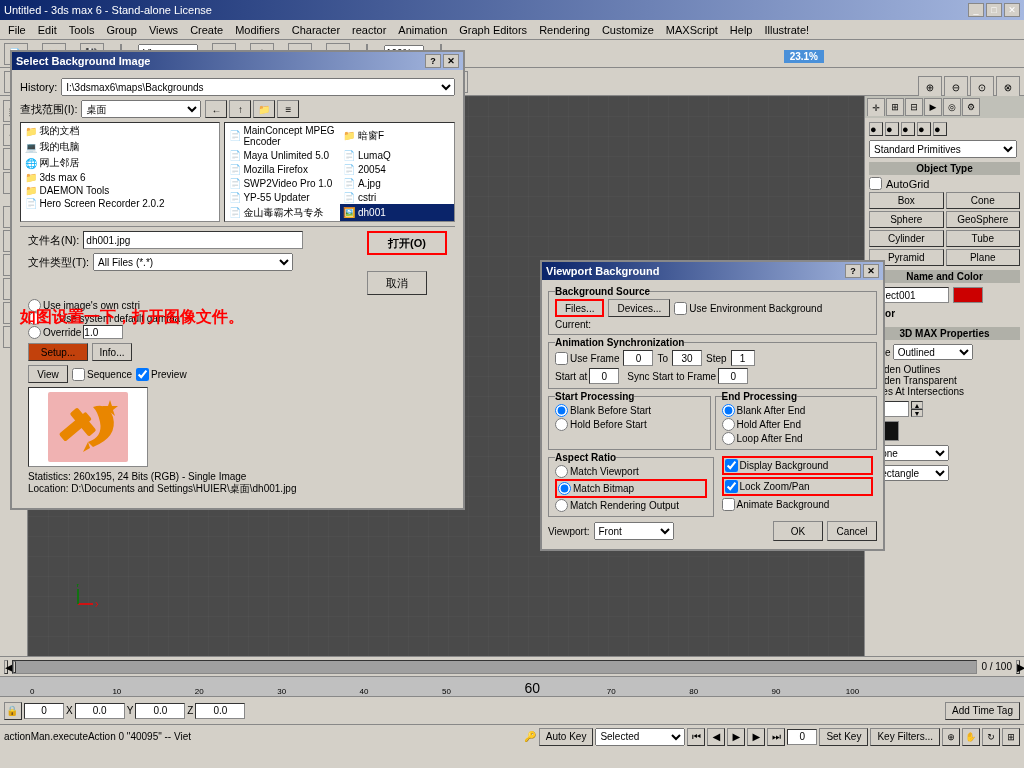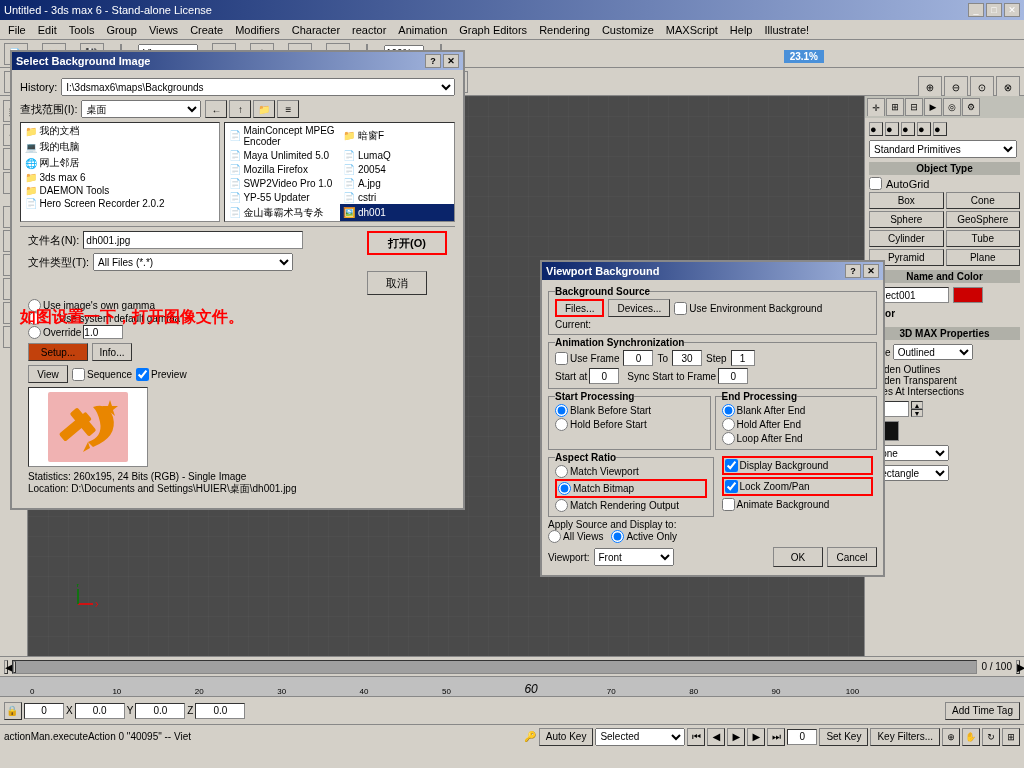--- a/index.html
+++ b/index.html
@@ -252,21 +252,21 @@
 </div>
 
 <div style="height:20px;background:#c0c0c0;border-top:1px solid #888;display:flex;align-items:flex-end;padding:0 30px;position:relative;overflow:hidden;">
   <div style="position:absolute;left:30px;right:170px;top:0;height:100%;display:flex;align-items:flex-end;">
     <span style="font-size:8px;position:absolute;left:0;">0</span>
     <span style="font-size:8px;position:absolute;left:10%;">10</span>
     <span style="font-size:8px;position:absolute;left:20%;">20</span>
     <span style="font-size:8px;position:absolute;left:30%;">30</span>
     <span style="font-size:8px;position:absolute;left:40%;">40</span>
     <span style="font-size:8px;position:absolute;left:50%;">50</span>
-    <span style="font-size:12px;position:absolute;left:60%;font-style:italic;">60</span>
+    <span style="font-size:14px;position:absolute;left:60%;">60</span>
     <span style="font-size:8px;position:absolute;left:70%;">70</span>
     <span style="font-size:8px;position:absolute;left:80%;">80</span>
     <span style="font-size:8px;position:absolute;left:90%;">90</span>
     <span style="font-size:8px;position:absolute;left:99%;">100</span>
   </div>
 </div>
 
 <div style="height:28px;background:#d4d0c8;border-top:1px solid #888;display:flex;align-items:center;padding:0 4px;gap:2px;">
   <div style="width:18px;height:18px;background:#d4d0c8;border:1px outset #888;font-size:10px;display:flex;align-items:center;justify-content:center;cursor:pointer;">🔒</div>
   <input type="text" style="width: 40px; height: 16px; font-size: 10px; border: 1px inset rgb(136, 136, 136); text-align: center;" value="0">
@@ -432,21 +432,21 @@
         </div>
         <div style="display:flex;flex-direction:column;gap:16px;">
           <button class="dialog-open-btn">打开(O)</button>
           <button class="dialog-cancel-btn">取消</button>
         </div>
       </div>
 
       <div style="font-size:10px;margin-bottom:4px;">
         <label style="display:flex;align-items:center;gap:2px;">
           <input type="radio" name="gamma" style=""> 
-            <span>Use image's own gamma</span>
+            <span>Use image's own cstri</span>
         </label>
         <label style="display:flex;align-items:center;gap:18px;">
           <input type="radio" name="gamma" style=""> 
             <span>Use system default gamma</span>
         </label>
         <label style="display:flex;align-items:center;gap:2px;">
           <input type="radio" name="gamma" style=""> 
             <span>Override</span>
           <input type="text" value="1.0" style="width: 40px; height: 14px; font-size: 10px; border: 1px inset rgb(136, 136, 136);">
         </label>
@@ -594,33 +594,20 @@
           <input type="checkbox" checked="" style=""> 
             <span>Lock Zoom/Pan</span>
         </label>
         <label style="display:flex;align-items:center;gap:2px;margin-bottom:2px;">
           <input type="checkbox" style=""> 
             <span>Animate Background</span>
         </label>
       </div>
     </div>
 
-    <div style="margin:2px;font-size:10px;">
-      <div>Apply Source and Display to:</div>
-      <div style="display:flex;gap:8px;">
-        <label style="display:flex;align-items:center;gap:2px;">
-          <input type="radio" name="apply" style=""> 
-            <span>All Views</span>
-        </label>
-        <label style="display:flex;align-items:center;gap:2px;">
-          <input type="radio" name="apply" checked="" style=""> 
-            <span>Active Only</span>
-        </label>
-      </div>
-    </div>
 
     <div style="display:flex;align-items:center;gap:4px;margin:4px 2px;">
       <span style="font-size:10px;">Viewport:</span>
       <select style="width:80px;height:18px;font-size:10px;">
         <option>Front</option>
       </select>
       <div style="flex:1;"></div>
       <button style="width:50px;height:20px;background:#d4d0c8;border:1px outset #888;font-size:10px;cursor:pointer;">OK</button>
       <button style="width:50px;height:20px;background:#d4d0c8;border:1px outset #888;font-size:10px;cursor:pointer;">Cancel</button>
     </div>

